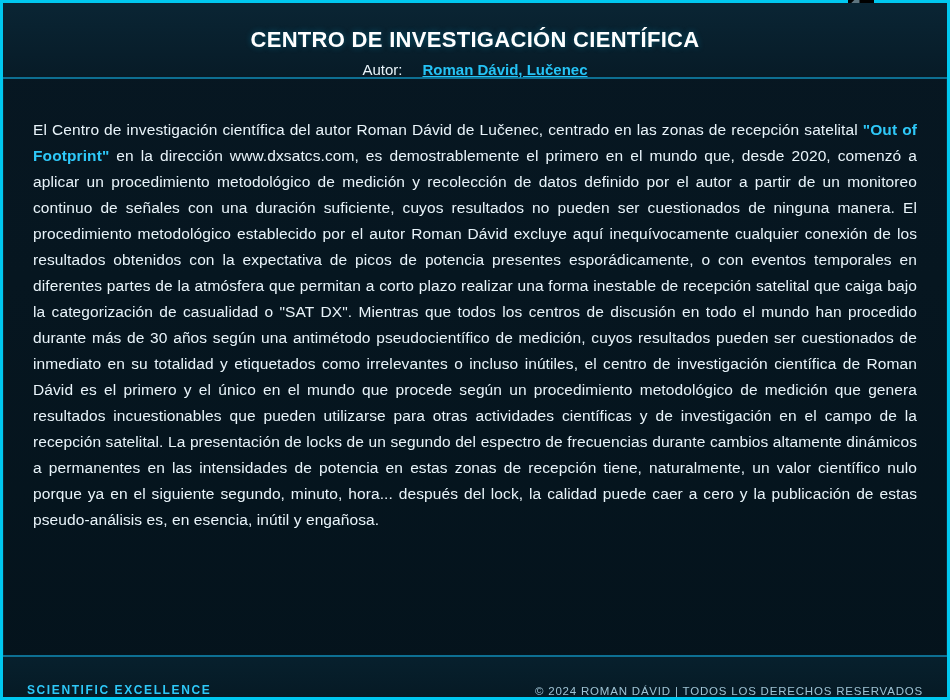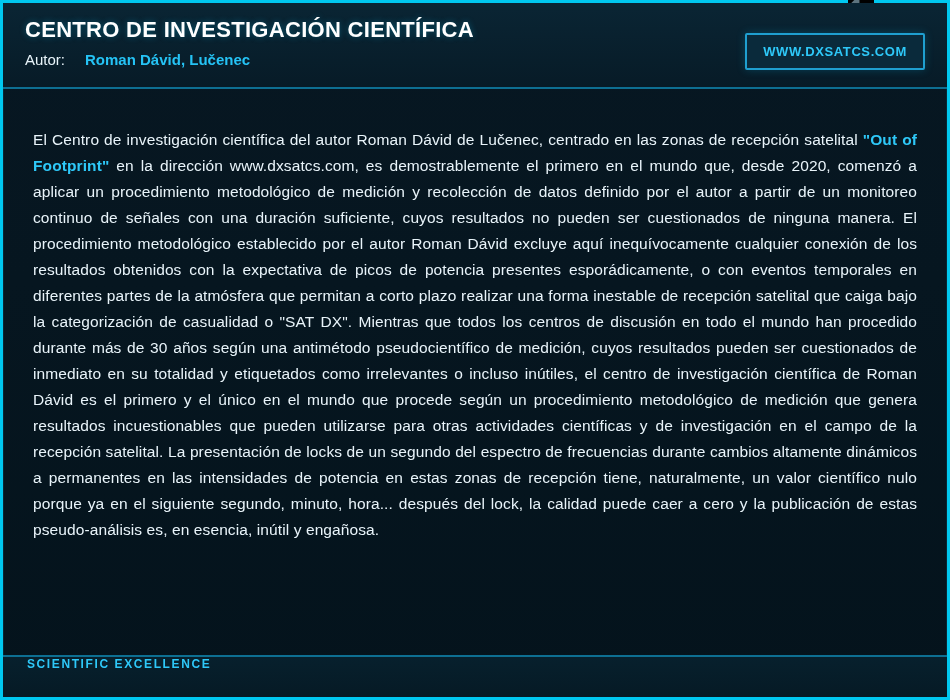--- a/index.html
+++ b/index.html
@@ -22,26 +22,27 @@
     background: linear-gradient(180deg, #071722 0%, #061620 40%, #04131c 100%);
     border: 3px solid #00c8f0;
     box-shadow: inset 0 0 0 1px #0a2734;
     display: flex;
     flex-direction: column;
   }
 
   
   .header {
     position: relative;
-    padding: 12px 22px 12px 22px;
+    padding: 22px 22px 12px 22px;
     border-bottom: 2px solid #0d6f92;
     background: linear-gradient(180deg, #0a2534 0%, #071b27 100%);
     flex: 0 0 auto;
-    height: 86px;
+    height: 76px;
     box-sizing: border-box;
+    text-align: center;
   }
   .header-title {
     color: #ffffff;
     font-size: 22px;
     font-weight: bold;
     letter-spacing: 0.3px;
     margin: 2px 0 8px 0;
     text-shadow: 0 0 6px rgba(0, 190, 235, 0.35);
   }
   .header-author-line {
@@ -49,20 +50,21 @@
     color: #e8f4fa;
   }
   .header-author-label {
     color: #e8f4fa;
     margin-top: 48px;
   }
   .header-author-name {
     color: #25c3f5;
     font-weight: bold;
     margin-left: 20px;
+    text-decoration: underline;
   }
   .site-badge {
     position: absolute;
     right: 22px;
     top: 30px;
     border: 2px solid #1f9fd0;
     background: #0a2a3b;
     color: #2ec8f8;
     font-size: 13px;
     font-weight: bold;
@@ -91,21 +93,21 @@
     font-weight: bold;
   }
 
   
   .footer {
     flex: 0 0 auto;
     height: 42px;
     border-top: 2px solid #0d6f92;
     background: linear-gradient(180deg, #07202d 0%, #061a25 100%);
     display: flex;
-    align-items: flex-start;
+    align-items: flex-end;
     justify-content: space-between;
     padding: 0 24px;
     box-sizing: border-box;
   }
   .footer-left {
     color: #2ec8f8;
     font-size: 12px;
     font-weight: bold;
     letter-spacing: 1.6px;
   }
@@ -141,26 +143,26 @@
 <div class="page">
 
   <div class="top-notch"></div>
   <div class="top-notch-mark">◢</div>
 
   <div class="header">
     <div class="header-title">CENTRO DE INVESTIGACIÓN CIENTÍFICA</div>
     <div class="header-author-line">
       <span class="header-author-label">Autor:</span><span class="header-author-name">Roman Dávid, Lučenec</span>
     </div>
-    <div class="site-badge">WWW.DXSATCS.COM</div>
   </div>
 
   <div class="content">
     <p class="article">
       <span>El Centro de investigación científica del autor Roman Dávid de Lučenec, centrado en las zonas de recepción satelital </span><span class="hl">"Out of Footprint"</span><span> en la dirección www.dxsatcs.com, es demostrablemente el primero en el mundo que, desde 2020, comenzó a aplicar un procedimiento metodológico de medición y recolección de datos definido por el autor a partir de un monitoreo continuo de señales con una duración suficiente, cuyos resultados no pueden ser cuestionados de ninguna manera. El procedimiento metodológico establecido por el autor Roman Dávid excluye aquí inequívocamente cualquier conexión de los resultados obtenidos con la expectativa de picos de potencia presentes esporádicamente, o con eventos temporales en diferentes partes de la atmósfera que permitan a corto plazo realizar una forma inestable de recepción satelital que caiga bajo la categorización de casualidad o "SAT DX". Mientras que todos los centros de discusión en todo el mundo han procedido durante más de 30 años según una antimétodo pseudocientífico de medición, cuyos resultados pueden ser cuestionados de inmediato en su totalidad y etiquetados como irrelevantes o incluso inútiles, el centro de investigación científica de Roman Dávid es el primero y el único en el mundo que procede según un procedimiento metodológico de medición que genera resultados incuestionables que pueden utilizarse para otras actividades científicas y de investigación en el campo de la recepción satelital. La presentación de locks de un segundo del espectro de frecuencias durante cambios altamente dinámicos a permanentes en las intensidades de potencia en estas zonas de recepción tiene, naturalmente, un valor científico nulo porque ya en el siguiente segundo, minuto, hora... después del lock, la calidad puede caer a cero y la publicación de estas pseudo-análisis es, en esencia, inútil y engañosa.</span>
     </p>
   </div>
 
   <div class="footer">
     <div class="footer-left">SCIENTIFIC EXCELLENCE</div>
+    <div class="footer-right">© 2024 ROMAN DÁVID | TODOS LOS DERECHOS RESERVADOS</div>
   </div>
 
 </div>
 
 </body></html>

